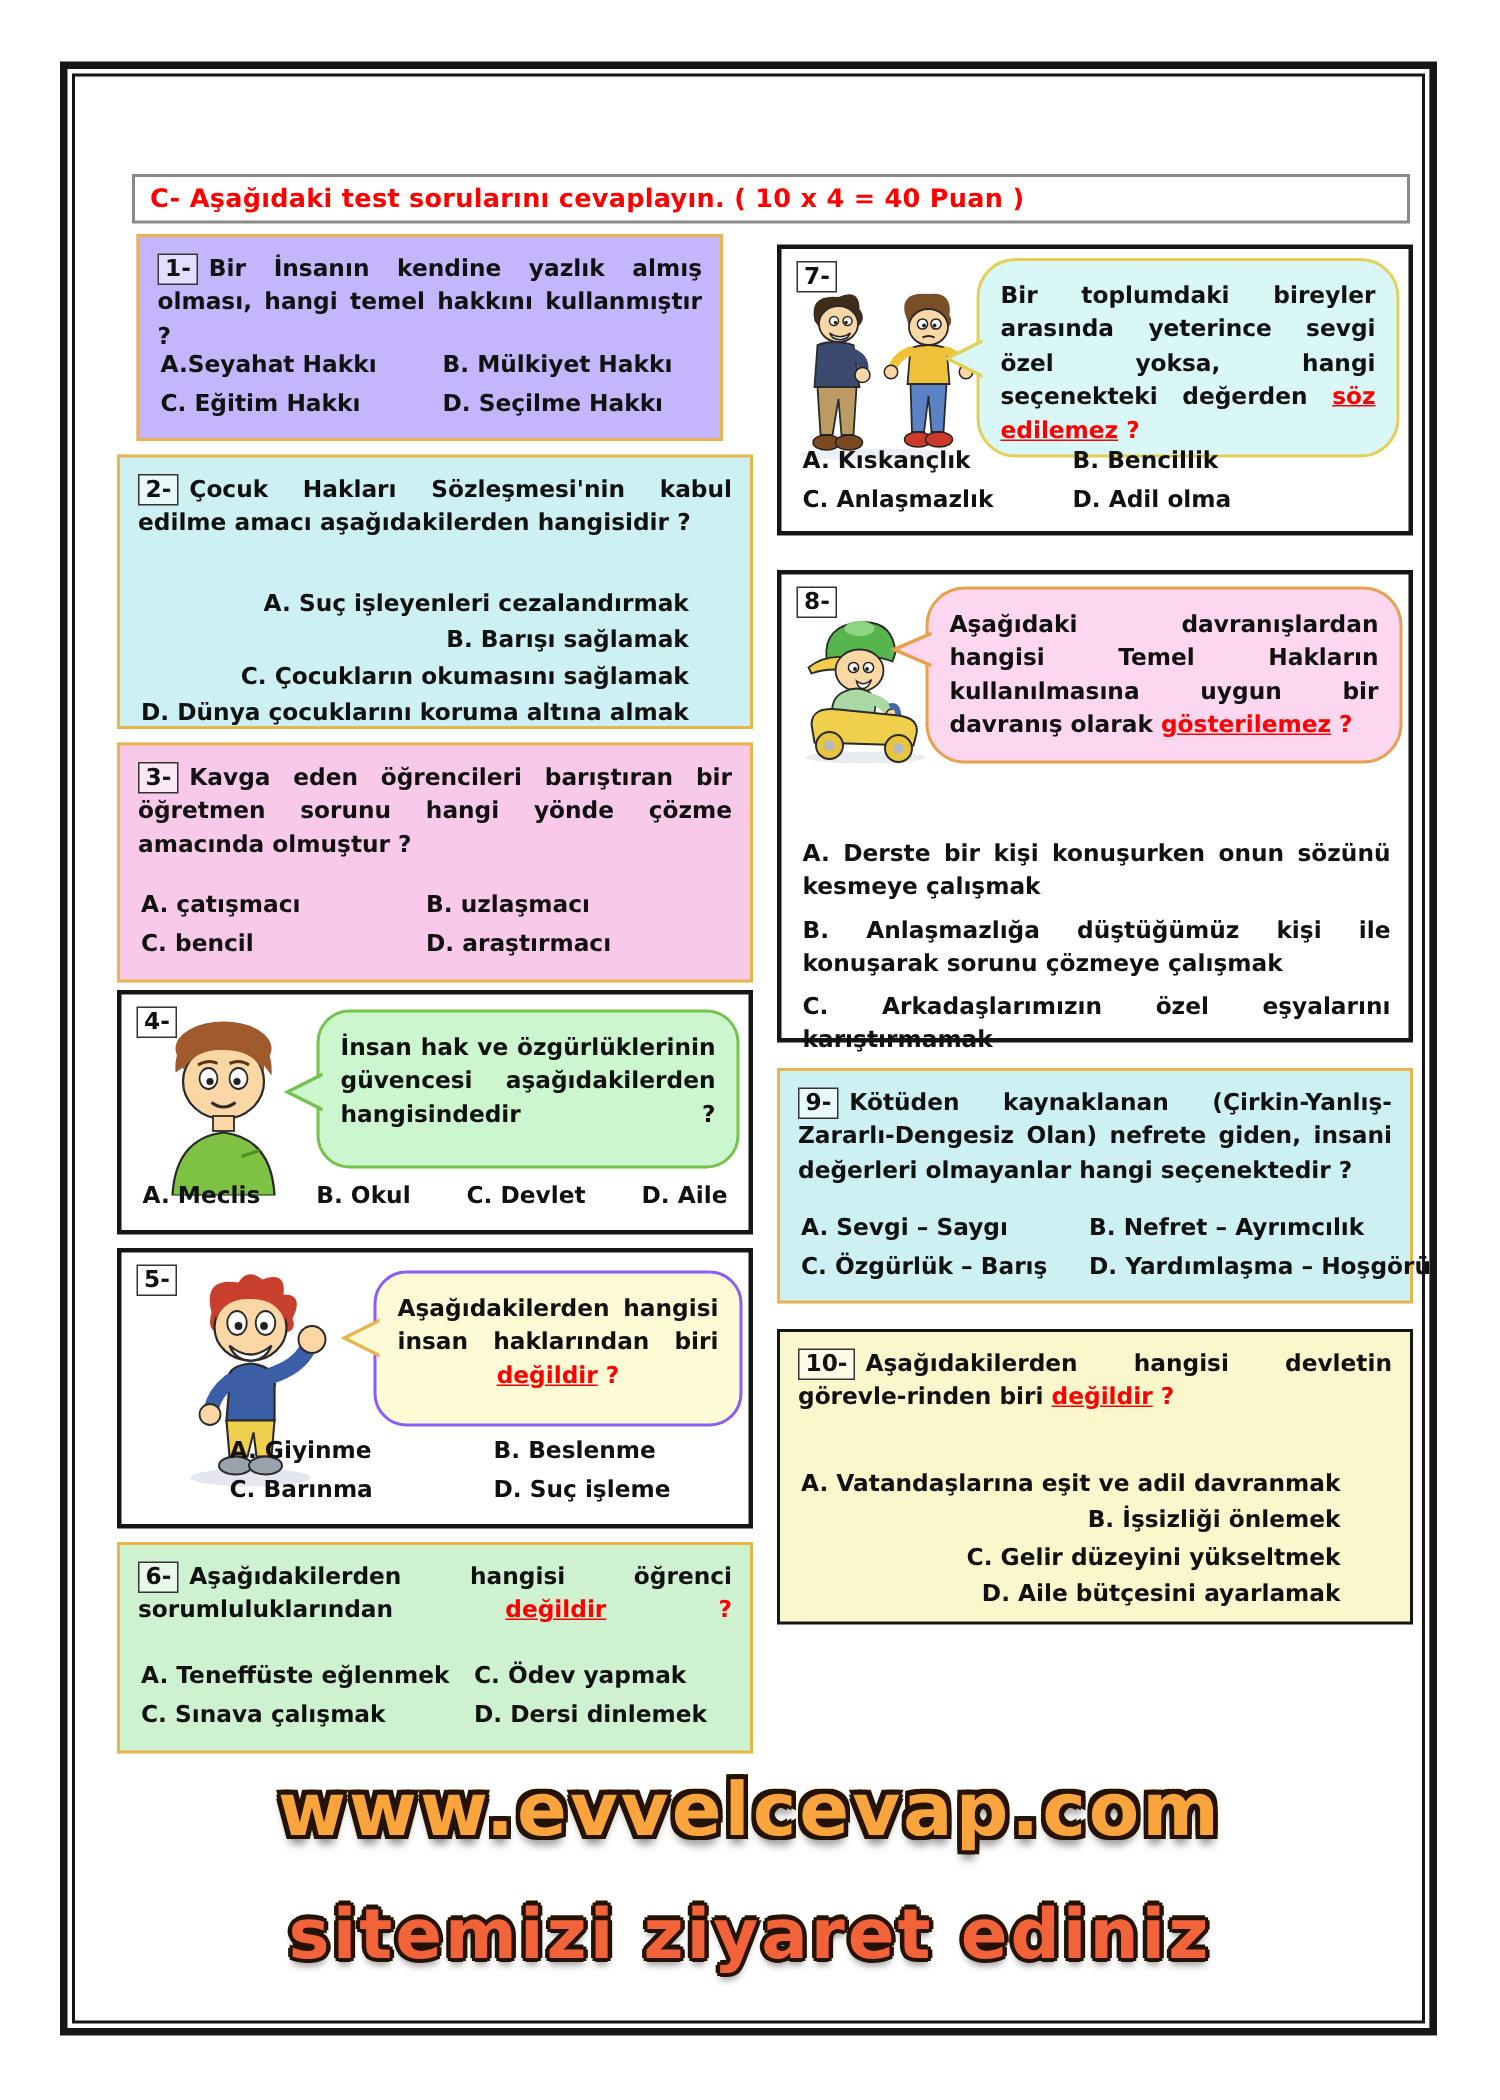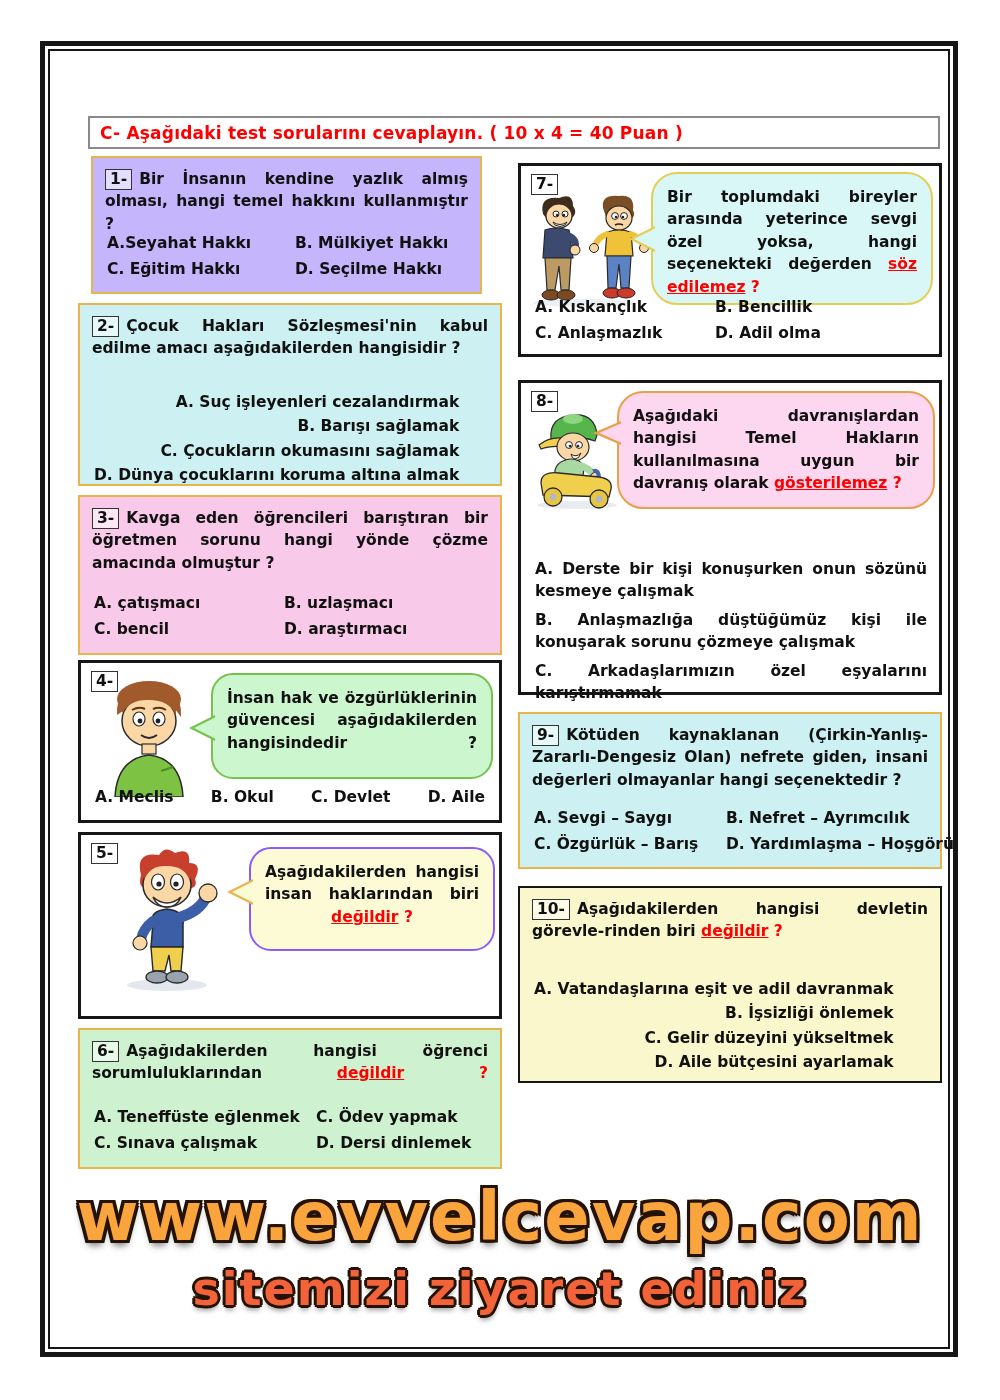--- a/index.html
+++ b/index.html
@@ -38,21 +38,21 @@
   .opt-p { text-align:justify; margin:0; }
   .bubble {
     position:absolute; border-radius:22px; padding:12px 14px;
     text-align:justify;
   }
   .tail-f, .tail-b { position:absolute; width:0; height:0; border-style:solid; }
   .figure { position:absolute; }
   
   .wm1 {
     position:absolute; left:0; top:1178px; width:1000px; text-align:center;
-    font-size:67px; letter-spacing:2px; color:#f9a43c;
+    font-size:49px; letter-spacing:2px; color:#f9a43c;
     text-shadow:-3px -3px 0 #241303, 3px -3px 0 #241303, -3px 3px 0 #241303,
                  3px 3px 0 #241303, 0 -3px 0 #241303, 0 3px 0 #241303,
                 -3px 0 0 #241303, 3px 0 0 #241303, 0 6px 6px rgba(0,0,0,.45);
   }
   .wm2 {
     position:absolute; left:0; top:1262px; width:1000px; text-align:center;
     font-size:46px; letter-spacing:2px; color:#f2633a;
     text-shadow:-2px -2px 0 #241303, 2px -2px 0 #241303, -2px 2px 0 #241303,
                  2px 2px 0 #241303, 0 -3px 0 #241303, 0 3px 0 #241303,
                 -3px 0 0 #241303, 3px 0 0 #241303, 0 5px 5px rgba(0,0,0,.4);
@@ -151,20 +151,26 @@
       <circle cx="25" cy="98" r="7" fill="#fcd7a6" stroke="#2a2a2a" stroke-width="1.2"></circle>
       <path d="M36 102 L68 102 L66 126 L56 126 L54 110 L50 126 L38 126 Z" fill="#efcf4b" stroke="#2a2a2a" stroke-width="1.4"></path>
       <ellipse cx="42" cy="132" rx="11" ry="6" fill="#9aa3ad" stroke="#2a2a2a" stroke-width="1.3"></ellipse>
       <ellipse cx="62" cy="132" rx="11" ry="6" fill="#9aa3ad" stroke="#2a2a2a" stroke-width="1.3"></ellipse>
     </svg>
   </div>
   <div class="bubble" style="left:168px;top:12px;width:246px;height:104px;background:#fdfad6;border:2px solid #8b5cf6;text-align-last:center;">
     <span class="tail-b" style="left:-24px;top:30px;border-width:13px 26px 13px 0;border-color:transparent #e7b54c transparent transparent;"></span>
     <span class="tail-f" style="left:-19px;top:32px;border-width:11px 22px 11px 0;border-color:transparent #fdfad6 transparent transparent;"></span>
     <span>Aşağıdakilerden hangisi insan haklarından biri </span><span class="hl">değildir</span><span class="redq"> ?</span>
+  </div>
+  <div class="opts-grid" style="left:72px;bottom:12px;grid-template-columns:176px auto;">
+    <span class="opt">A. Giyinme</span>
+    <span class="opt">B. Beslenme</span>
+    <span class="opt">C. Barınma</span>
+    <span class="opt">D. Suç işleme</span>
   </div>
 </div>
 
 <div class="qbox gold" style="left:78px;top:1028px;width:424px;height:141px;background:#cef2cf;">
   <p class="qtext" style="text-align-last:justify;"><span class="qnum">6-</span><span>Aşağıdakilerden hangisi öğrenci sorumluluklarından </span><span class="hl">değildir</span><span class="redq"> ?</span></p>
   <div class="opts-grid" style="left:14px;bottom:13px;grid-template-columns:222px auto;">
     <span class="opt">A. Teneffüste eğlenmek</span>
     <span class="opt">C. Ödev yapmak</span>
     <span class="opt">C. Sınava çalışmak</span>
     <span class="opt">D. Dersi dinlemek</span>

